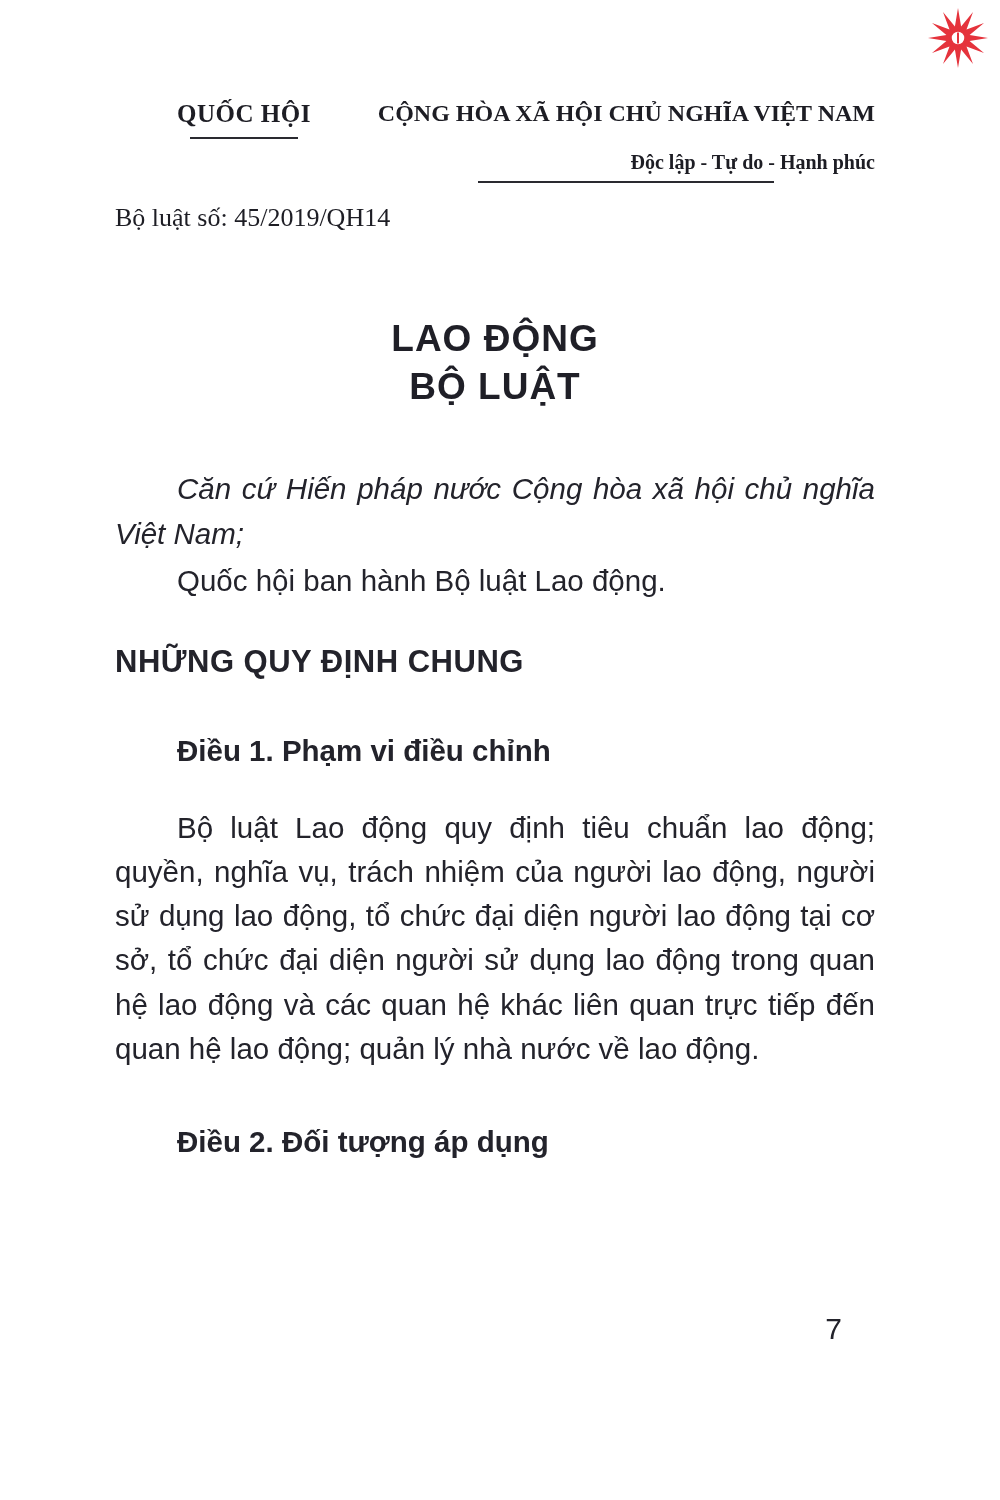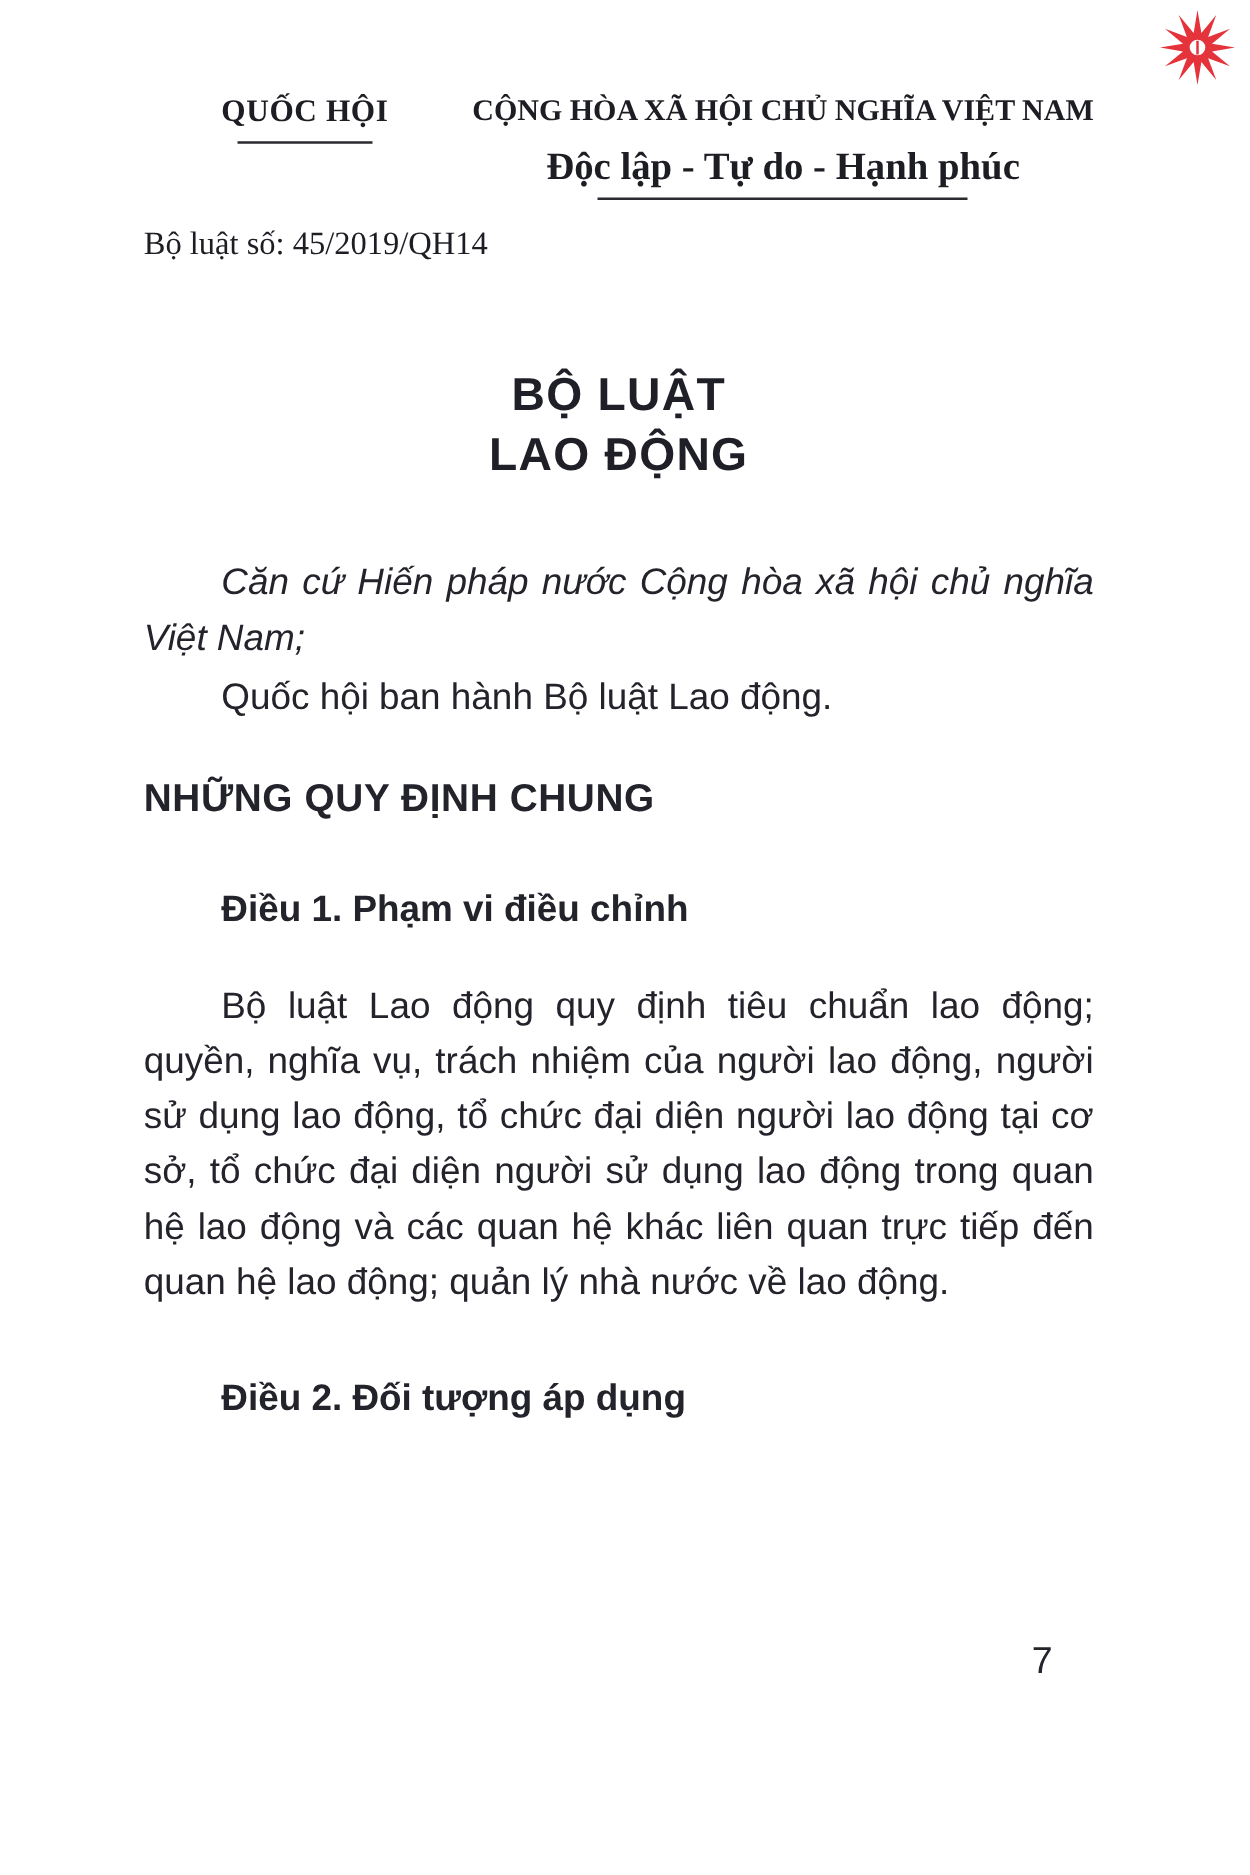--- a/index.html
+++ b/index.html
@@ -13,21 +13,21 @@
     font-family: "Liberation Sans", sans-serif;
     color: #23232b;
     position: relative;
     overflow: hidden;
   }
   .page {
     position: relative;
     width: 1000px;
     height: 1184px;
     box-sizing: border-box;
-    padding: 76px 125px 0 115px;
+    padding: 100px 125px 0 115px;
   }
   .logo {
     position: absolute;
     top: 6px;
     right: 10px;
     width: 64px;
     height: 64px;
   }
   .header {
     display: flex;
@@ -55,23 +55,24 @@
     margin: 9px auto 0;
   }
   .header-right {
     text-align: center;
   }
   .nat-title {
     font-size: 24px;
     white-space: nowrap;
   }
   .nat-motto {
-    font-size: 31px;
-    margin-top: 12px;
+    font-size: 20px;
+    margin-top: 24px;
     white-space: nowrap;
+    text-align: right;
   }
   .rule-motto {
     width: 296px;
     height: 2px;
     margin: 7px auto 0;
   }
   .doc-number {
     font-family: "Liberation Serif", serif;
     font-size: 26px;
     margin-top: 20px;
@@ -156,22 +157,22 @@
     <div class="header-right">
       <div class="nat-title">CỘNG HÒA XÃ HỘI CHỦ NGHĨA VIỆT NAM</div>
       <div class="nat-motto">Độc lập - Tự do - Hạnh phúc</div>
       <div class="rule rule-motto"></div>
     </div>
   </div>
 
   <div class="doc-number">Bộ luật số: 45/2019/QH14</div>
 
   <div class="doc-title">
+    <div>LAO ĐỘNG</div>
     <div>BỘ LUẬT</div>
-    <div>LAO ĐỘNG</div>
   </div>
 
   <p class="preamble preamble-first">Căn cứ Hiến pháp nước Cộng hòa xã hội chủ nghĩa Việt Nam;</p>
   <p class="preamble preamble-second">Quốc hội ban hành Bộ luật Lao động.</p>
 
   <div class="chapter-title">NHỮNG QUY ĐỊNH CHUNG</div>
 
   <h3 class="article-heading">Điều 1. Phạm vi điều chỉnh</h3>
   <p class="body-par">Bộ luật Lao động quy định tiêu chuẩn lao động; quyền, nghĩa vụ, trách nhiệm của người lao động, người sử dụng lao động, tổ chức đại diện người lao động tại cơ sở, tổ chức đại diện người sử dụng lao động trong quan hệ lao động và các quan hệ khác liên quan trực tiếp đến quan hệ lao động; quản lý nhà nước về lao động.</p>
 

